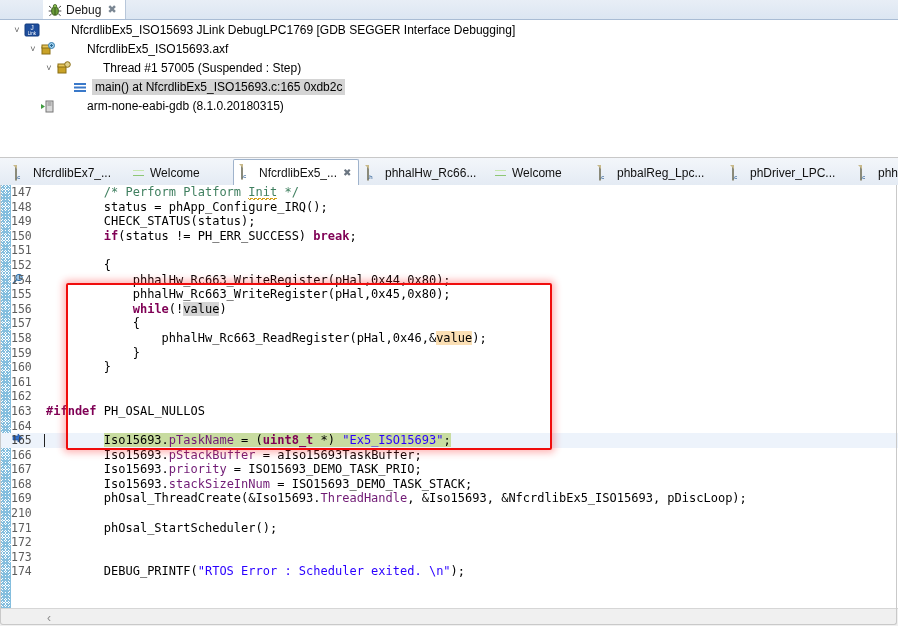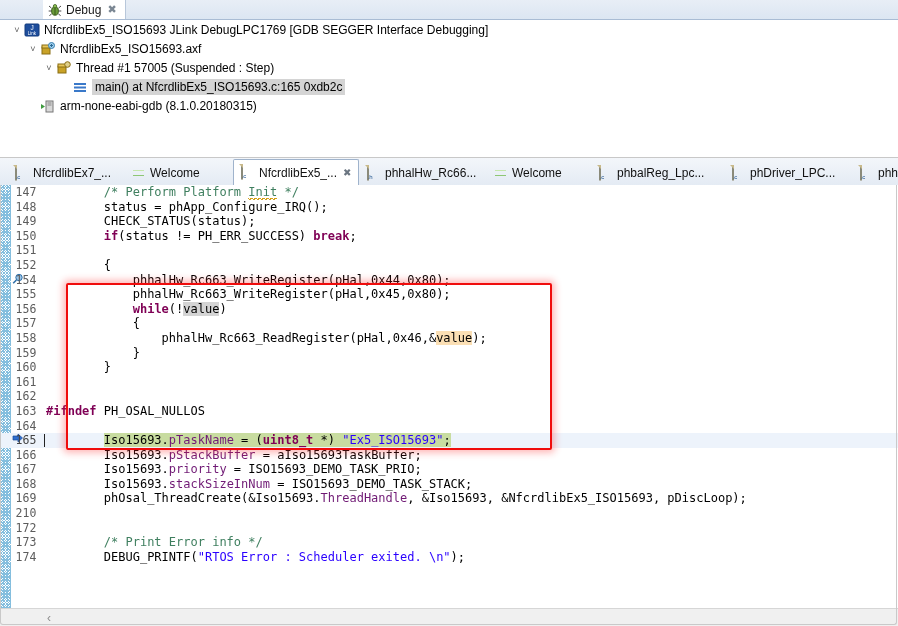--- a/index.html
+++ b/index.html
@@ -85,20 +85,21 @@
   .tree-icon {
     width: 16px; height: 16px;
     flex: 0 0 16px;
     margin-right: 4px;
     position: relative;
   }
   .tree-label {
     font-size: 12px;
     color: #000;
     font-family: "Liberation Sans", sans-serif;
+    margin-left: 27px;
   }
   .tree-label.selected {
     background: #d4d4d4;
     padding: 1px 3px;
     margin: -1px 0;
   }
 
   
   #editor-area {
     position: absolute;
@@ -227,21 +228,21 @@
   .cline {
     position: relative;
     height: 14.6px;
     line-height: 14.6px;
     white-space: pre;
   }
   .cline .num {
     position: absolute;
     left: 11px;
     width: 30px;
-    text-align: center;
+    text-align: left;
     color: #5c5c5c;
     font-family: "DejaVu Sans Mono", monospace;
     font-size: 11.5px;
   }
   .cline .txt {
     position: absolute;
     left: 46px;
     font-family: "DejaVu Sans Mono", monospace;
     font-size: 12px;
     color: #000;
@@ -460,22 +461,23 @@
         <div class="cline"><span class="num">163</span><span class="txt"><span class="t-pp">#ifndef</span> PH_OSAL_NULLOS</span></div>
         <div class="cline"><span class="num">164</span><span class="txt"></span></div>
         <div class="cline current"><span class="marker"><svg width="12" height="12" style="display:block">
               <path d="M1 3 H6 V1 L10.5 5 L6 9 V7 H1 Z" fill="#2f6fd0" stroke="#1b4b96" stroke-width=".7"></path>
             </svg></span><span class="num">165</span><span class="cursor-bar"></span><span class="txt">        <span class="hl-green">Iso15693.<span class="t-fld">pTaskName</span> = (<span class="t-kw">uint8_t</span> *) <span class="t-str">"Ex5_ISO15693"</span>;</span></span></div>
         <div class="cline"><span class="num">166</span><span class="txt">        Iso15693.<span class="t-fld">pStackBuffer</span> = aIso15693TaskBuffer;</span></div>
         <div class="cline"><span class="num">167</span><span class="txt">        Iso15693.<span class="t-fld">priority</span> = ISO15693_DEMO_TASK_PRIO;</span></div>
         <div class="cline"><span class="num">168</span><span class="txt">        Iso15693.<span class="t-fld">stackSizeInNum</span> = ISO15693_DEMO_TASK_STACK;</span></div>
         <div class="cline"><span class="num">169</span><span class="txt">        phOsal_ThreadCreate(&amp;Iso15693.<span class="t-fld">ThreadHandle</span>, &amp;Iso15693, &amp;NfcrdlibEx5_ISO15693, pDiscLoop);</span></div>
         <div class="cline"><span class="num">210</span><span class="txt"></span></div>
+        <div class="cline"><span class="num">171</span><span class="txt">        phOsal_StartScheduler();</span></div>
         <div class="cline"><span class="num">172</span><span class="txt"></span></div>
-        <div class="cline"><span class="num">173</span><span class="txt">        <span class="t-cmt">/* Print Error info */</span></span></div>
+        <div class="cline"><span class="num">173</span></div>
         <div class="cline"><span class="num">174</span><span class="txt">        DEBUG_PRINTF(<span class="t-str">"RTOS Error : Scheduler exited. \n"</span>);</span></div>
       </div>
     <div id="red-box"></div>
 
     <div id="hscroll">
       <span class="arrow-left">‹</span>
     </div>
   </div>
   <div id="editor-frame-border"></div>
 </div>

